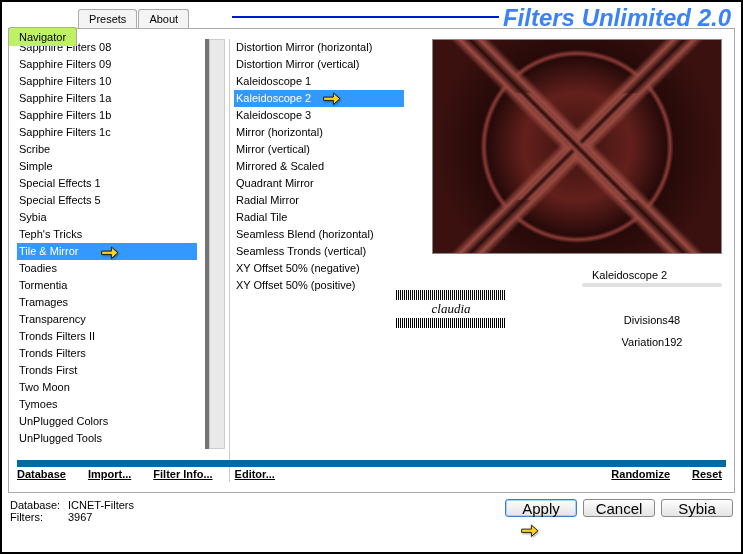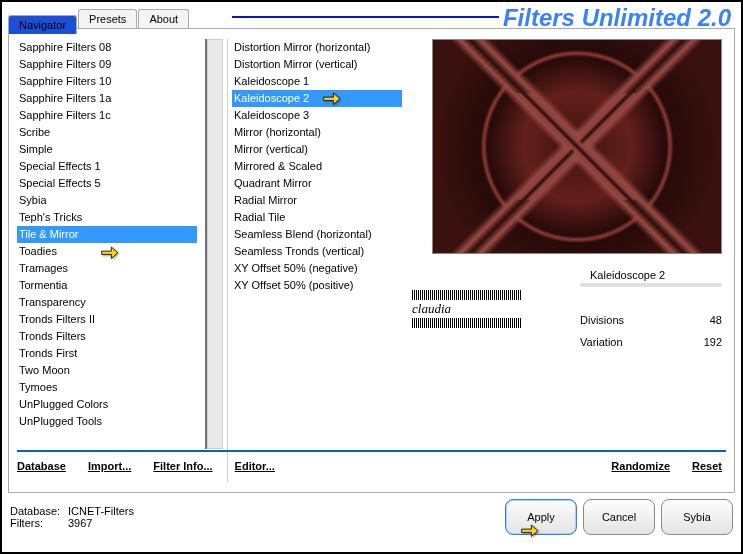--- a/index.html
+++ b/index.html
@@ -1,53 +1,53 @@
 <!DOCTYPE html>
 <html><head>
 <meta charset="utf-8">
 <style>
 *{box-sizing:border-box;margin:0;padding:0;font-family:Tahoma,Arial,sans-serif;font-size:11px;color:#000}
 body{background:#fff;width:743px;height:554px;position:relative;overflow:hidden;border:2px solid #000}
 .top-tabs-area{padding:4px 6px 0 6px;position:relative;height:26px;display:flex;align-items:flex-end}
 .tabs{display:flex;gap:0}
 .tab{border:1px solid #aaa;border-bottom:none;padding:3px 10px;background:#f4f4f4;border-top-left-radius:3px;border-top-right-radius:3px;cursor:pointer;margin-right:1px}
-.tab.active{background:#1d4ed8;position:relative;top:6px;z-index:2}
+.tab.active{background:#bef264;position:relative;top:18px;z-index:2}
 .title-banner{position:absolute;right:6px;top:2px;font-family:Arial,sans-serif;font-size:24px;font-weight:bold;font-style:italic;color:#3b82f6;background:#fff;padding:0 4px}
 .title-bar{height:2px;background:#0018c8;position:absolute;top:14px;left:230px;right:6px;z-index:-1}
 .navigator-panel{border:1px solid #aaa;margin:0 6px 0 6px;height:465px;display:flex;padding:10px 8px;background:#fff;position:relative}
 .listcol{width:180px;height:410px;overflow:hidden;border:none;margin-right:8px}
 .listcol .item{padding:1px 2px;white-space:nowrap;cursor:pointer;line-height:15px}
 .listcol .item.selected{background:#3399ff;color:#fff}
-.scroll-wrap{height:410px;overflow-y:hidden;border-right:2px solid #737373}
+.scroll-wrap{height:410px;overflow-y:hidden;border-right:4px solid #737373}
 .vscroll{width:16px;height:410px;background:#e9e9e9;border:1px solid #ccc}
 .divider{width:1px;background:#ccc;margin:0 4px}
 .right-pane{flex:1;position:relative}
 .preview{position:absolute;top:0;right:4px;width:290px;height:215px;background:#1a0606;border:1px solid #888;}
 .preview-k{width:100%;height:100%;background:radial-gradient(circle,#3b110f 0%,#63201c 30%,#260a09 50%,#8b3a34 52%,#260a09 54%,#3b110f 80%);position:relative;overflow:hidden}
 .preview-k::before,.preview-k::after{content:"";position:absolute;inset:0;background:linear-gradient(45deg,transparent 46%,#9a4b42 48%,#2a0b0a 50%,#9a4b42 52%,transparent 54%),linear-gradient(-45deg,transparent 46%,#9a4b42 48%,#2a0b0a 50%,#9a4b42 52%,transparent 54%)}
 .preview-k::after{transform:scale(0.5);opacity:0.9}
 .filter-name-row{position:absolute;top:230px;left:170px;right:4px}
 .filter-name{padding-left:10px}
 .params{position:absolute;top:270px;left:170px;right:4px}
-.param-row{display:flex;justify-content:space-between;padding:2px 0;border-bottom:0px solid #eee;line-height:18px}
-.bottom-buttons{position:absolute;bottom:20px;left:8px;right:8px;display:flex;border-top:2px solid #0369a1;padding-top:8px}
+.param-row{display:flex;justify-content:center;padding:2px 0;border-bottom:0px solid #eee;line-height:18px}
+.bottom-buttons{position:absolute;bottom:12px;left:8px;right:8px;display:flex;border-top:7px solid #0369a1;padding-top:1px}
 .link-btn{border:none;background:none;font-weight:normal;text-decoration:underline;margin-right:22px;cursor:pointer;font-size:11px}
 .link-btn.bold{font-weight:bold;text-decoration:none}
 .link-btn.bold span{text-decoration:underline}
 .spacer{flex:1}
-.footer{padding:6px 8px;display:flex;align-items:center}
+.footer{padding:6px 8px;display:flex;}
 .footer-info{font-size:11px}
 .footer-info .row{display:flex}
 .footer-info .lbl{width:58px}
 .footer-buttons{margin-left:auto;display:flex;gap:6px}
-.btn{width:72px;height:36px;background:linear-gradient(#fdfdfd,#e4e4e4);border:1px solid #8a8a8a;border-radius:8px;cursor:pointer;font-size:11px}
+.btn{width:72px;height:18px;background:linear-gradient(#fdfdfd,#e4e4e4);border:1px solid #8a8a8a;border-radius:3px;cursor:pointer;font-size:15px}
 .btn.primary{border:1px solid #3a7fcb;box-shadow:0 0 0 1px #a7d1ff inset}
 .pointer{position:absolute;width:26px;height:20px;z-index:50;pointer-events:none}
 .pointer svg{filter:drop-shadow(1px 1px 1px rgba(0,0,0,0.4))}
-.watermark{position:absolute;top:288px;left:410px;width:110px;height:38px;z-index:60;pointer-events:none;text-align:left}
+.watermark{position:absolute;top:288px;left:394px;width:110px;height:38px;z-index:60;pointer-events:none;text-align:center}
 .watermark .stripes{height:10px;background:repeating-linear-gradient(90deg,#000 0 1px,#fff 1px 2px)}
 .watermark .txt{font-family:Georgia,serif;font-style:italic;font-size:13px;background:#fff;margin:1px 0}
 .slider-track{height:4px;background:#e0e0e0;margin-top:2px;position:relative;border-radius:2px}
 </style>
 </head>
 <body>
 
 <div class="top-tabs-area">
   <div class="tabs" id="tabs">
       <div class="tab active">Navigator</div>
@@ -58,31 +58,32 @@
   <div class="title-banner">Filters Unlimited 2.0</div>
 </div>
 
 <div class="navigator-panel">
   <div class="scroll-wrap">
     <div class="listcol" id="categories">
         <div class="item">Sapphire Filters 08</div>
         <div class="item">Sapphire Filters 09</div>
         <div class="item">Sapphire Filters 10</div>
         <div class="item">Sapphire Filters 1a</div>
+        <div class="item">Sapphire Filters 1b</div>
         <div class="item">Sapphire Filters 1c</div>
         <div class="item">Scribe</div>
         <div class="item">Simple</div>
         <div class="item">Special Effects 1</div>
         <div class="item">Special Effects 5</div>
         <div class="item">Sybia</div>
         <div class="item">Teph's Tricks</div>
         <div class="item selected">Tile &amp; Mirror</div>
         <div class="item">Toadies</div>
+        <div class="item">Tormentia</div>
         <div class="item">Tramages</div>
-        <div class="item">Tormentia</div>
         <div class="item">Transparency</div>
         <div class="item">Tronds Filters II</div>
         <div class="item">Tronds Filters</div>
         <div class="item">Tronds First</div>
         <div class="item">Two Moon</div>
         <div class="item">Tymoes</div>
         <div class="item">UnPlugged Colors</div>
         <div class="item">UnPlugged Tools</div>
       </div>
   </div>

